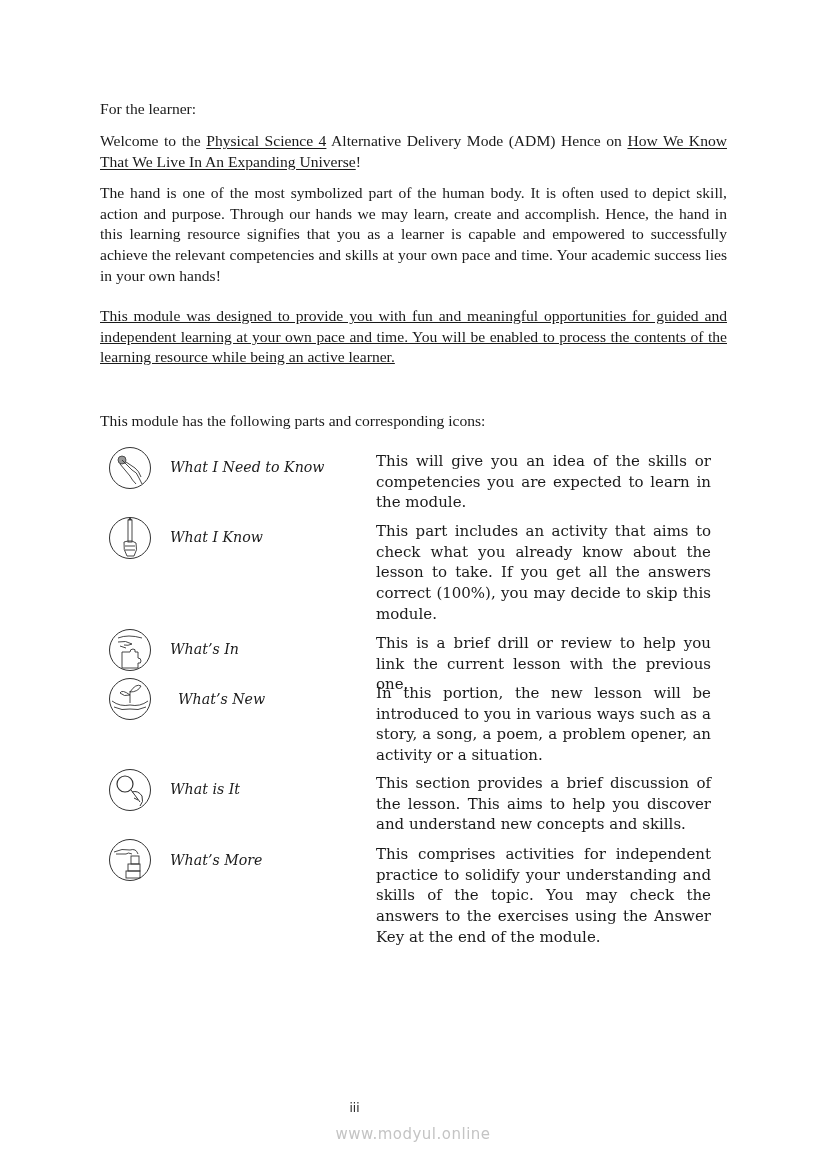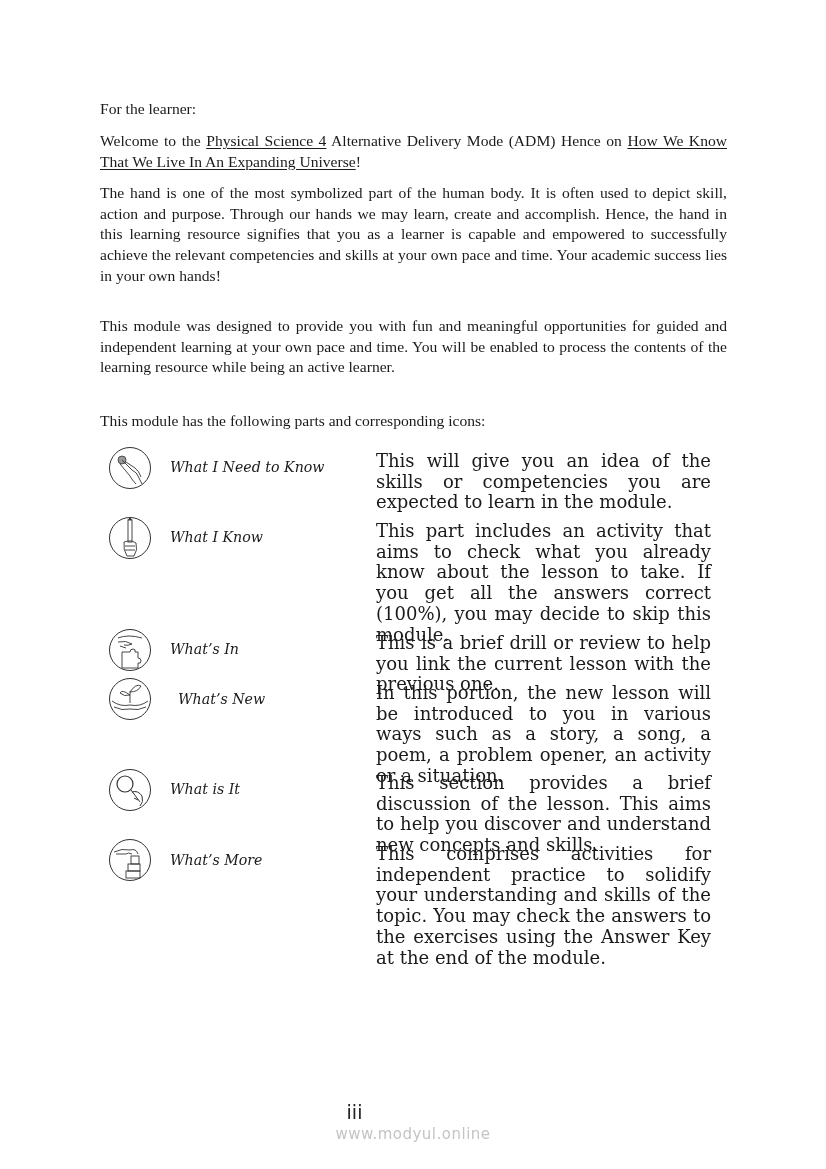--- a/index.html
+++ b/index.html
@@ -2,31 +2,31 @@
 <html><head>
   <meta charset="utf-8">
   <style>
     html, body { margin: 0; padding: 0; background: #ffffff; }
     body { width: 826px; height: 1169px; position: relative; overflow: hidden; color: #1a1a1a; }
     .page { position: absolute; left: 0; top: 0; width: 826px; height: 1169px; }
     .p { position: absolute; left: 100px; width: 627px; font-family: "Liberation Serif", "DejaVu Serif", serif; font-size: 15.6px; line-height: 20.7px; text-align: justify; margin: 0; }
     .p.first { top: 99px; }
     .p.welcome { top: 131px; }
     .p.hand { top: 183px; }
-    .p.module { top: 316px; }
+    .p.module { top: 306px; text-decoration: underline; }
     .p.parts { top: 411px; }
     .u { text-decoration: underline; text-underline-offset: 2px; }
 
     .row { position: absolute; left: 108px; width: 620px; }
     .icon { position: absolute; left: 0; width: 44px; height: 44px; }
     .icon svg { width: 44px; height: 44px; display: block; }
     .label { position: absolute; left: 62px; font-family: "DejaVu Serif", serif; font-weight: normal; font-style: italic; font-size: 14.2px; white-space: nowrap; }
-    .desc { position: absolute; left: 268px; width: 335px; font-family: "DejaVu Serif", serif; font-size: 18px; line-height: 20.7px; text-align: justify; margin: 0; text-align-last: left; }
+    .desc { position: absolute; left: 268px; width: 335px; font-family: "DejaVu Serif", serif; font-size: 15px; line-height: 20.7px; text-align: justify; margin: 0; text-align-last: left; }
 
-    .pagenum { position: absolute; top: 1101px; left: 0; width: 709px; text-align: center; font-family: "DejaVu Sans", sans-serif; font-size: 19px; color: #222; }
+    .pagenum { position: absolute; top: 1101px; left: 0; width: 709px; text-align: center; font-family: "DejaVu Sans", sans-serif; font-size: 12px; color: #222; }
     .watermark { position: absolute; top: 1125px; left: 0; width: 826px; text-align: center; font-family: "DejaVu Sans", sans-serif; font-size: 15px; color: #c4c4c4; letter-spacing: 0.5px; }
   </style>
 </head>
 <body>
 
 <div class="page">
 
   <p class="p first">For the learner:</p>
 
   <p class="p welcome"><span>Welcome to the </span><span class="u">Physical Science 4</span><span> Alternative Delivery Mode (ADM) Hence on </span><span class="u">How We Know That We Live In An Expanding Universe</span><span>!</span></p>

